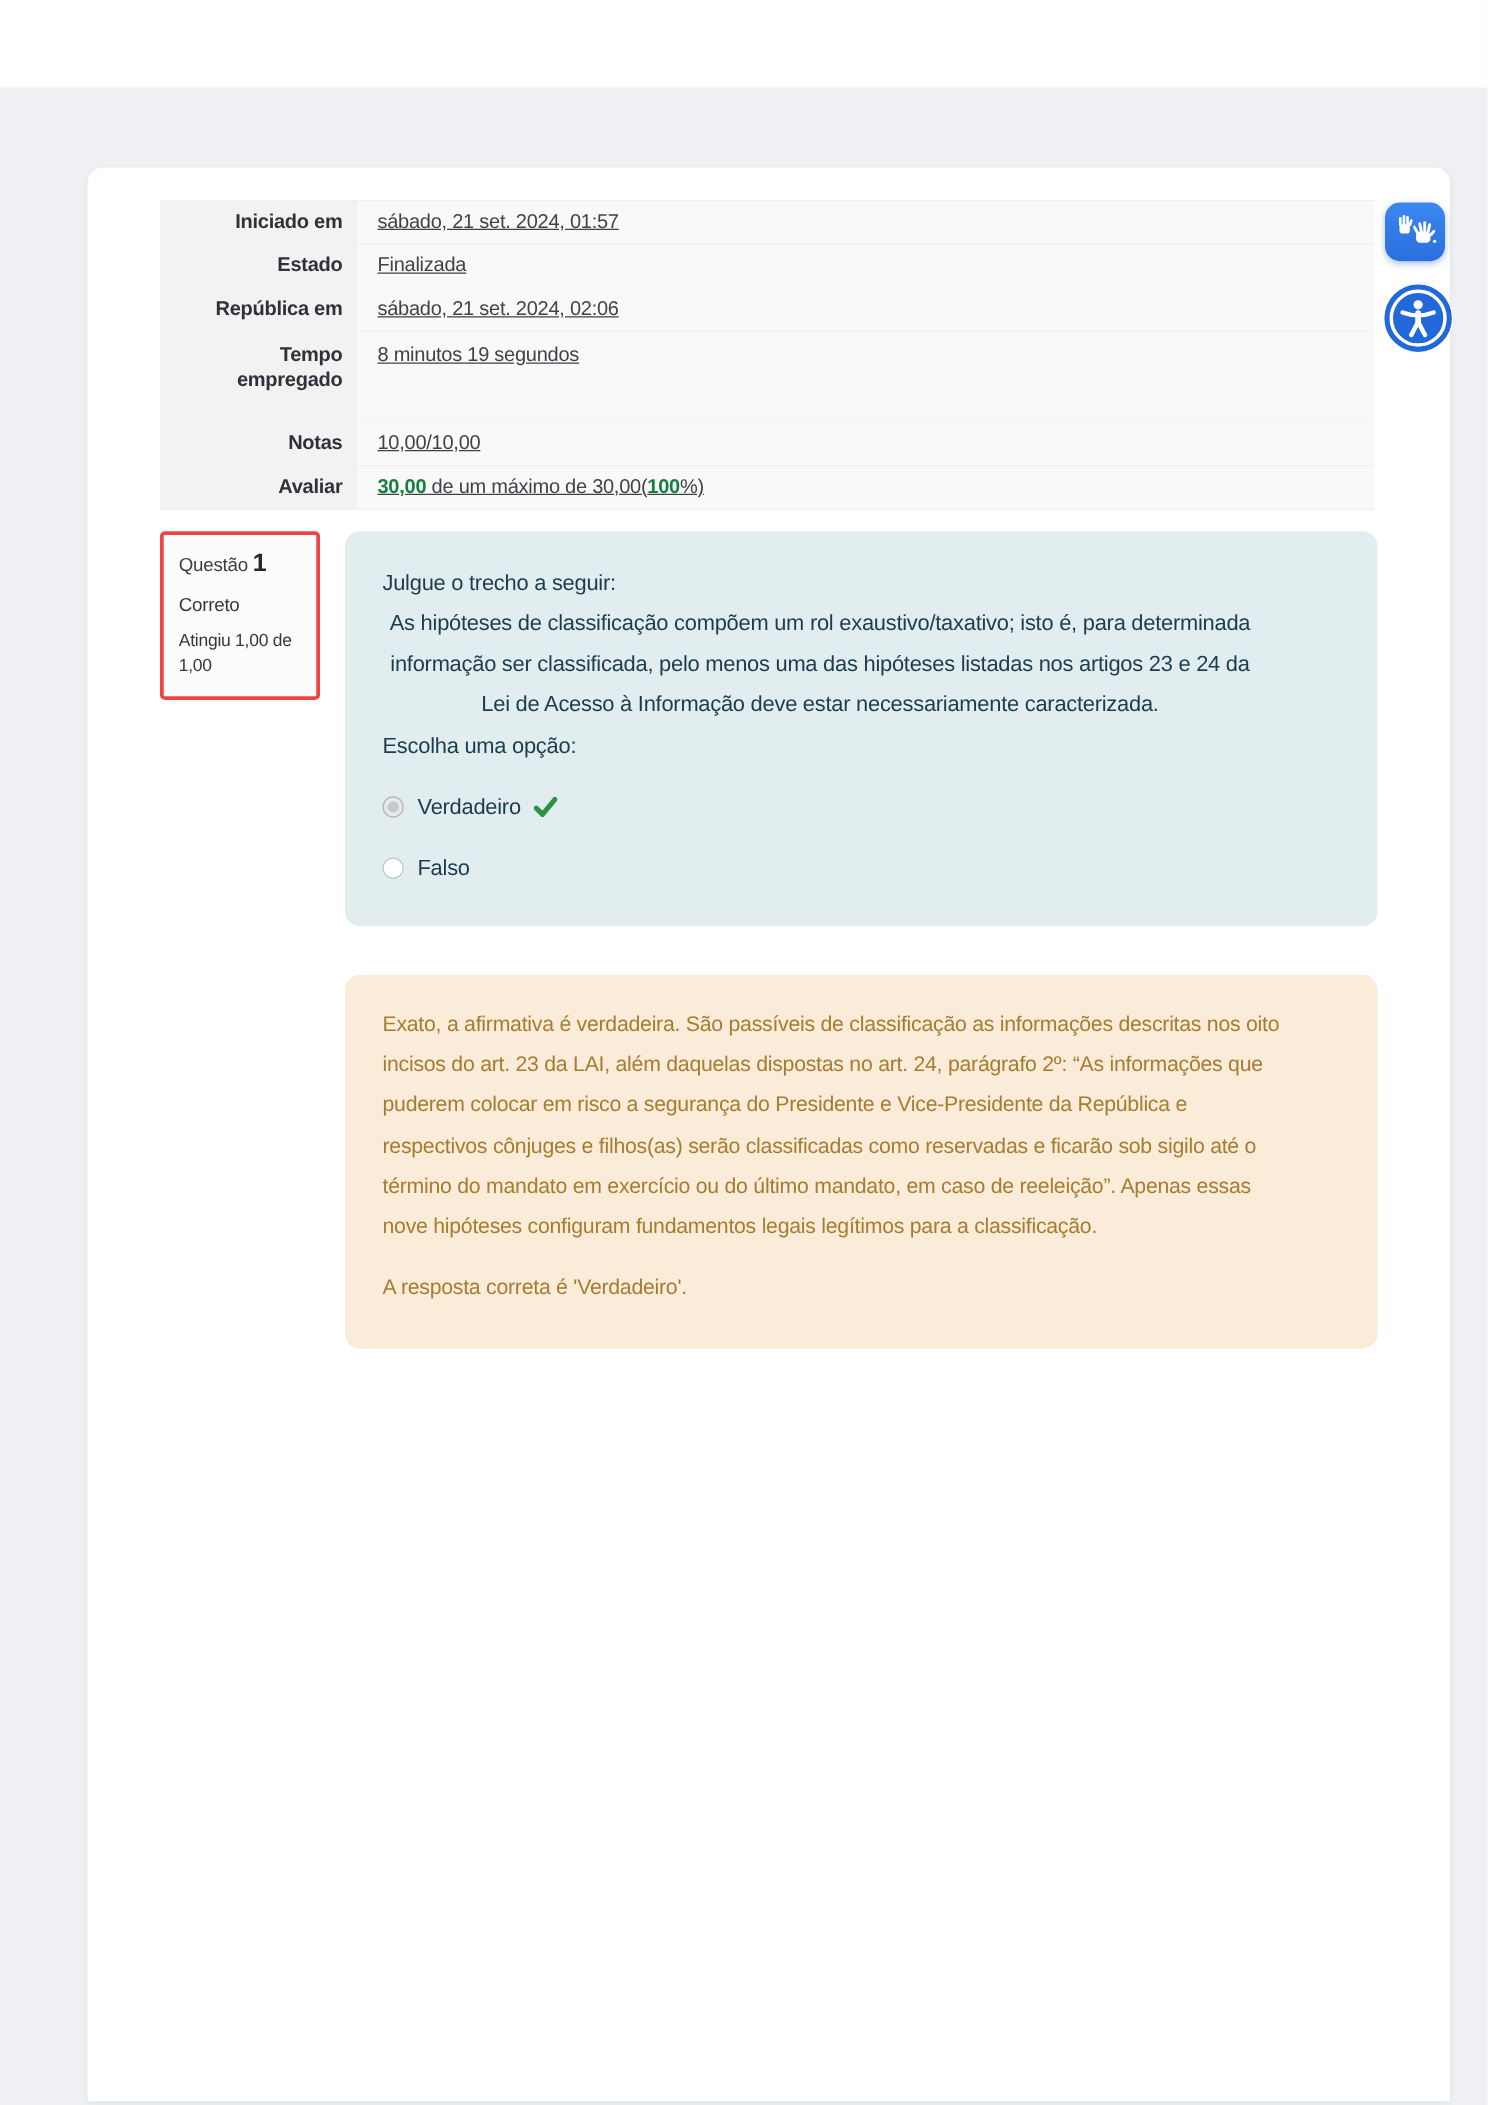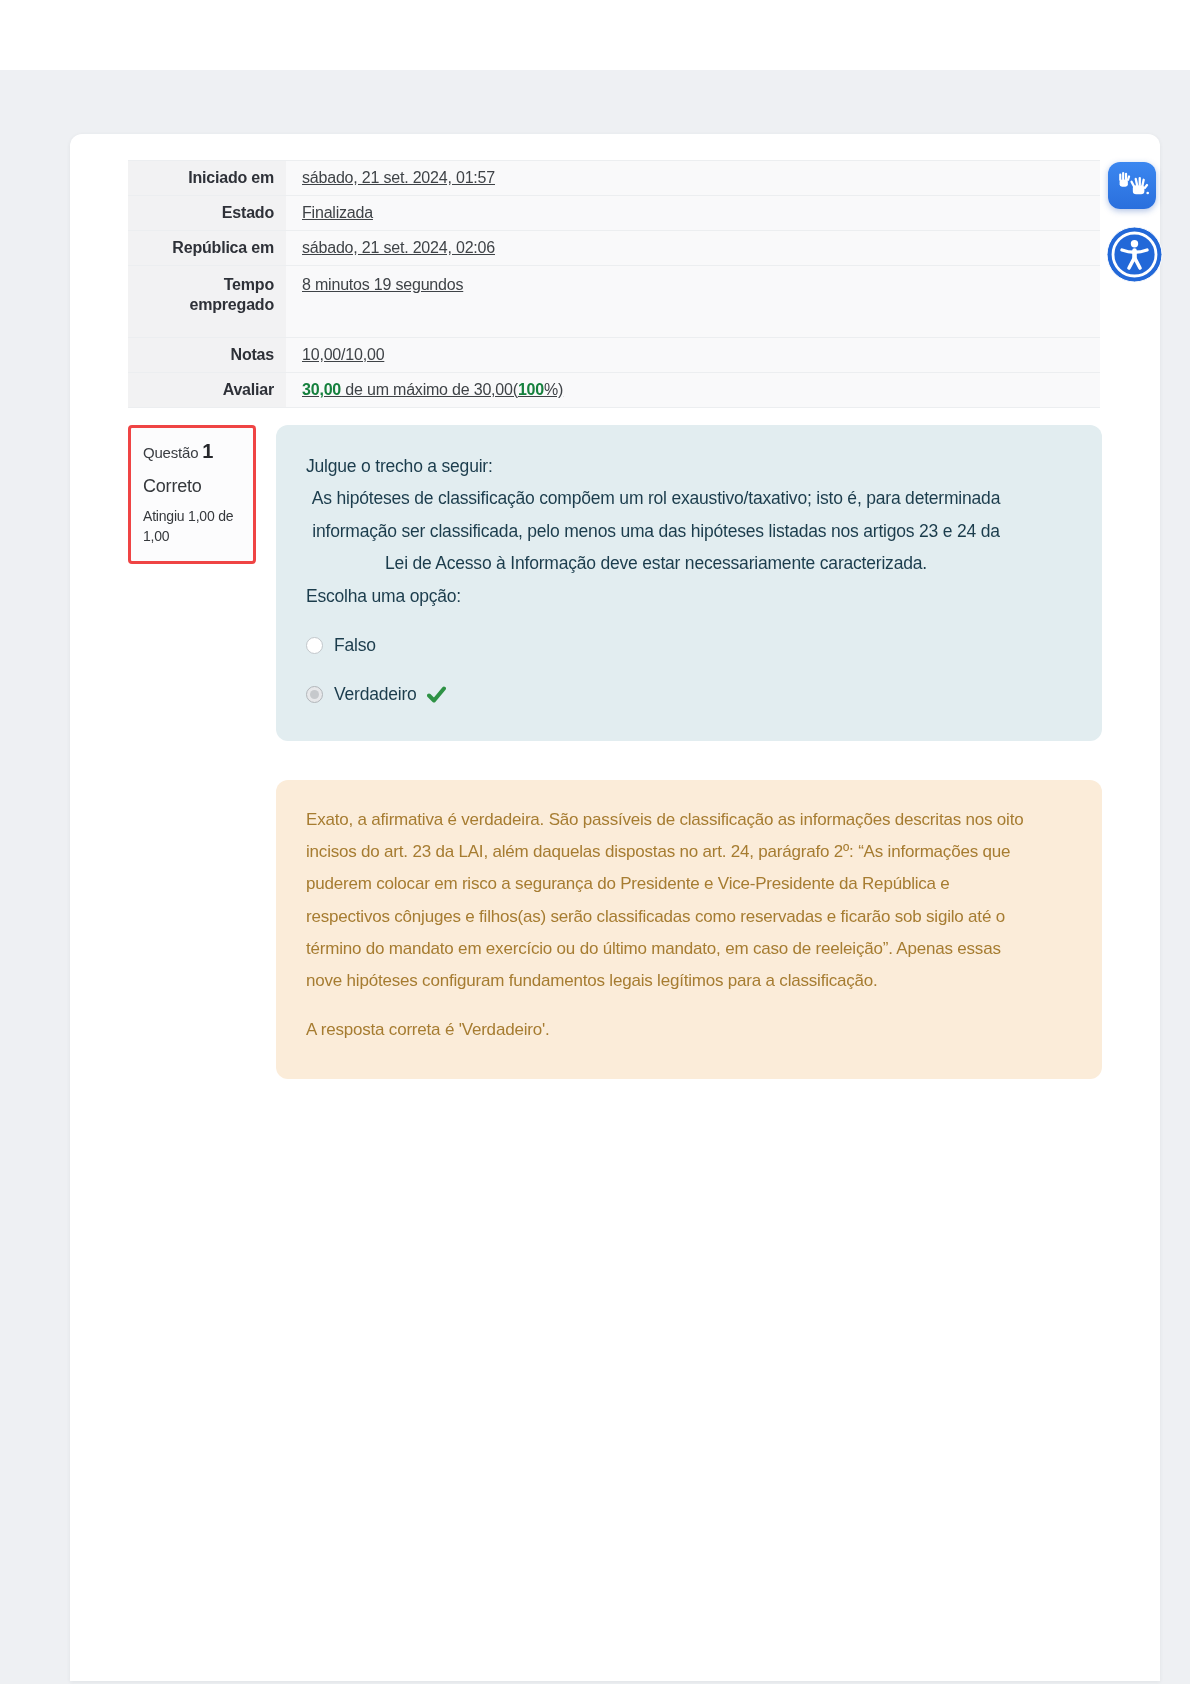--- a/index.html
+++ b/index.html
@@ -35,21 +35,21 @@
 
   
   .qwrap { display:flex; align-items:flex-start; margin:17px 58px 0 58px; }
   .qinfo {
     width:128px; min-height:108px; background:#fcfcfd;
     border:3px solid #ef4444; border-radius:4px;
     padding:12px 12px 14px 12px; color:#35383c; flex:none;
   }
   .qinfo .qnum { font-size:15px; color:#3a3d42; }
   .qinfo .qnum b { font-size:20px; font-weight:bold; color:#26282c; }
-  .qinfo .qstate { font-size:18px; margin-top:13px; }
+  .qinfo .qstate { font-size:15px; margin-top:13px; }
   .qinfo .qgrade { font-size:14px; margin-top:9px; line-height:1.45; }
 
   .qcontent { flex:1; margin-left:20px; }
   .qbox {
     background:#e2edf0; border-radius:12px;
     padding:25px 30px 30px 30px;
     color:#1b3c4c; font-size:17.5px; line-height:1.85;
   }
   .qbox p { margin:0; }
   .qbox .qbody { max-width:700px;text-align:center; }
@@ -133,32 +133,32 @@
 
     <div class="qcontent">
 
       <div class="qbox">
         <p class="qintro">Julgue o trecho a seguir:</p>
         <p class="qbody">As hipóteses de classificação compõem um rol exaustivo/taxativo; isto é, para determinada informação ser classificada, pelo menos uma das hipóteses listadas nos artigos 23 e 24 da Lei de Acesso à Informação deve estar necessariamente caracterizada.</p>
 
         <p class="choose">Escolha uma opção:</p>
 
         <div class="option">
-          <span class="radio"></span>
-          <span class="opt-label">Falso</span>
-        </div>
-
-        <div class="option">
           <span class="radio checked">
               <span class="dot"></span>
             </span>
           <span class="opt-label">Verdadeiro</span>
           <svg class="check-icon" width="19" height="17" viewBox="0 0 19 17">
             <path d="M2 9.5 L7 14.5 L17 2.5" fill="none" stroke="#2e9245" stroke-width="4" stroke-linecap="round" stroke-linejoin="round"></path>
           </svg>
+        </div>
+
+        <div class="option">
+          <span class="radio"></span>
+          <span class="opt-label">Falso</span>
         </div>
       </div>
 
       <div class="feedback">
         <p class="fbtext">Exato, a afirmativa é verdadeira. São passíveis de classificação as informações descritas nos oito incisos do art. 23 da LAI, além daquelas dispostas no art. 24, parágrafo 2º: “As informações que puderem colocar em risco a segurança do Presidente e Vice-Presidente da República e respectivos cônjuges e filhos(as) serão classificadas como reservadas e ficarão sob sigilo até o término do mandato em exercício ou do último mandato, em caso de reeleição”. Apenas essas nove hipóteses configuram fundamentos legais legítimos para a classificação.</p>
         <p class="answer">A resposta correta é 'Verdadeiro'.</p>
       </div>
 
     </div>
   </div>

